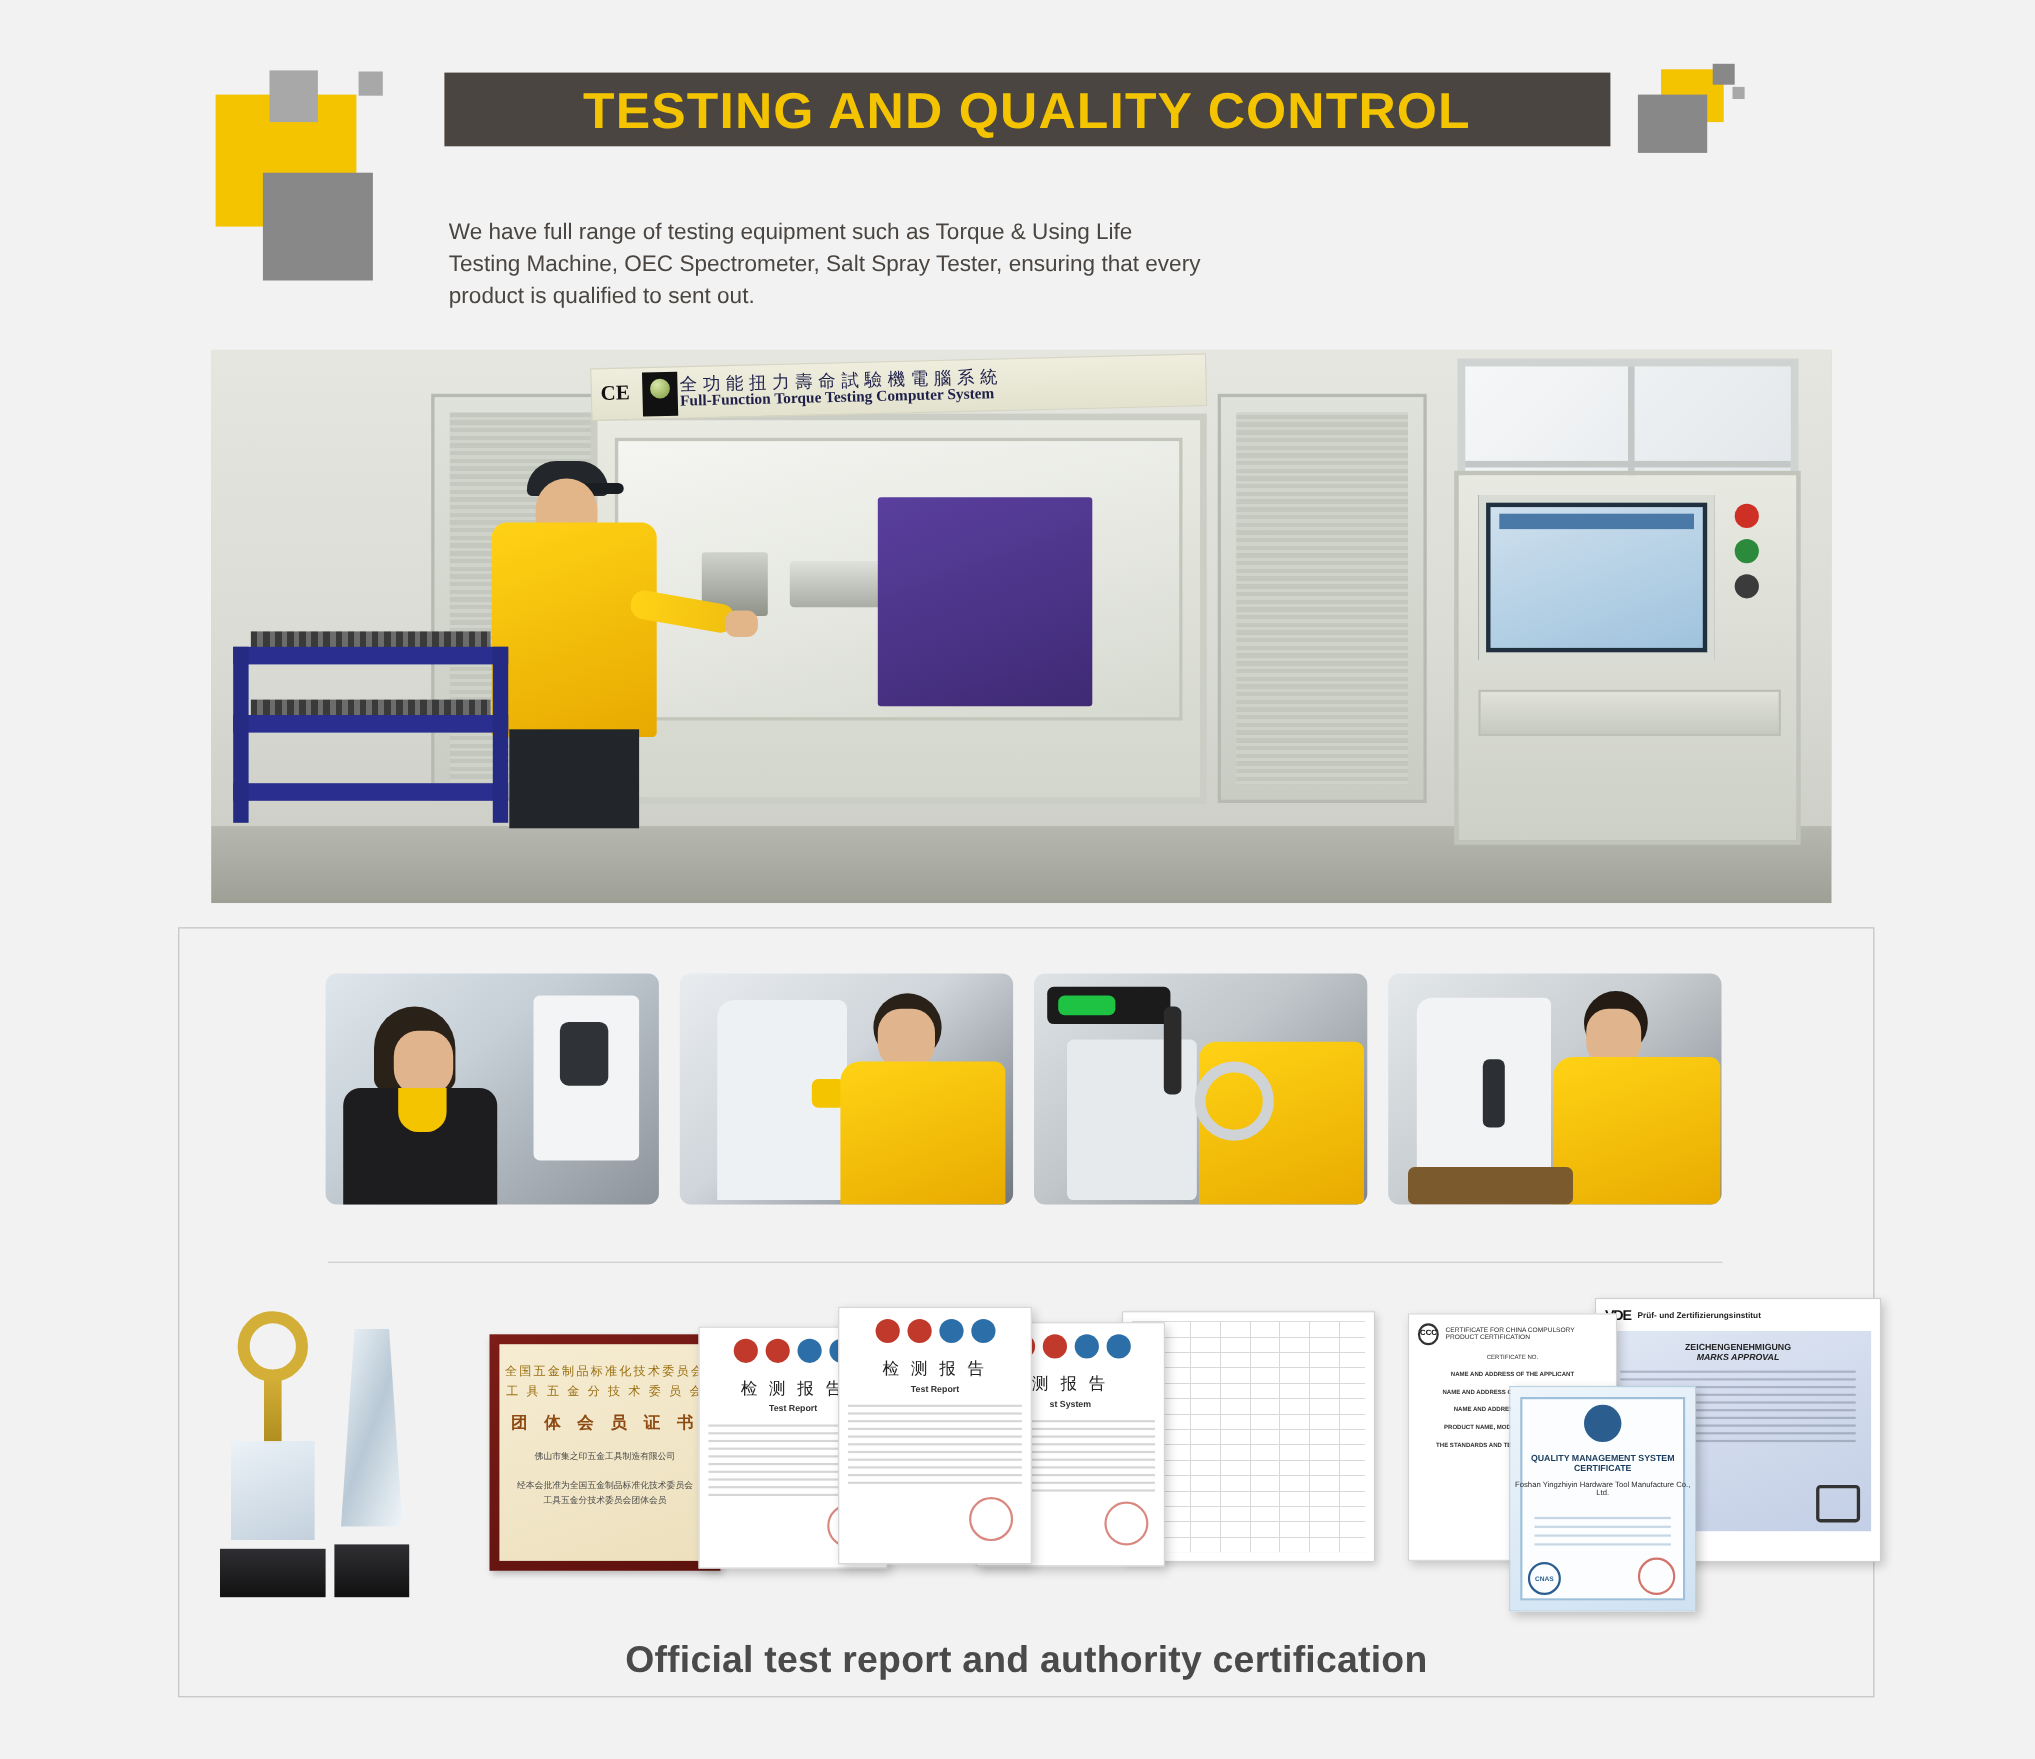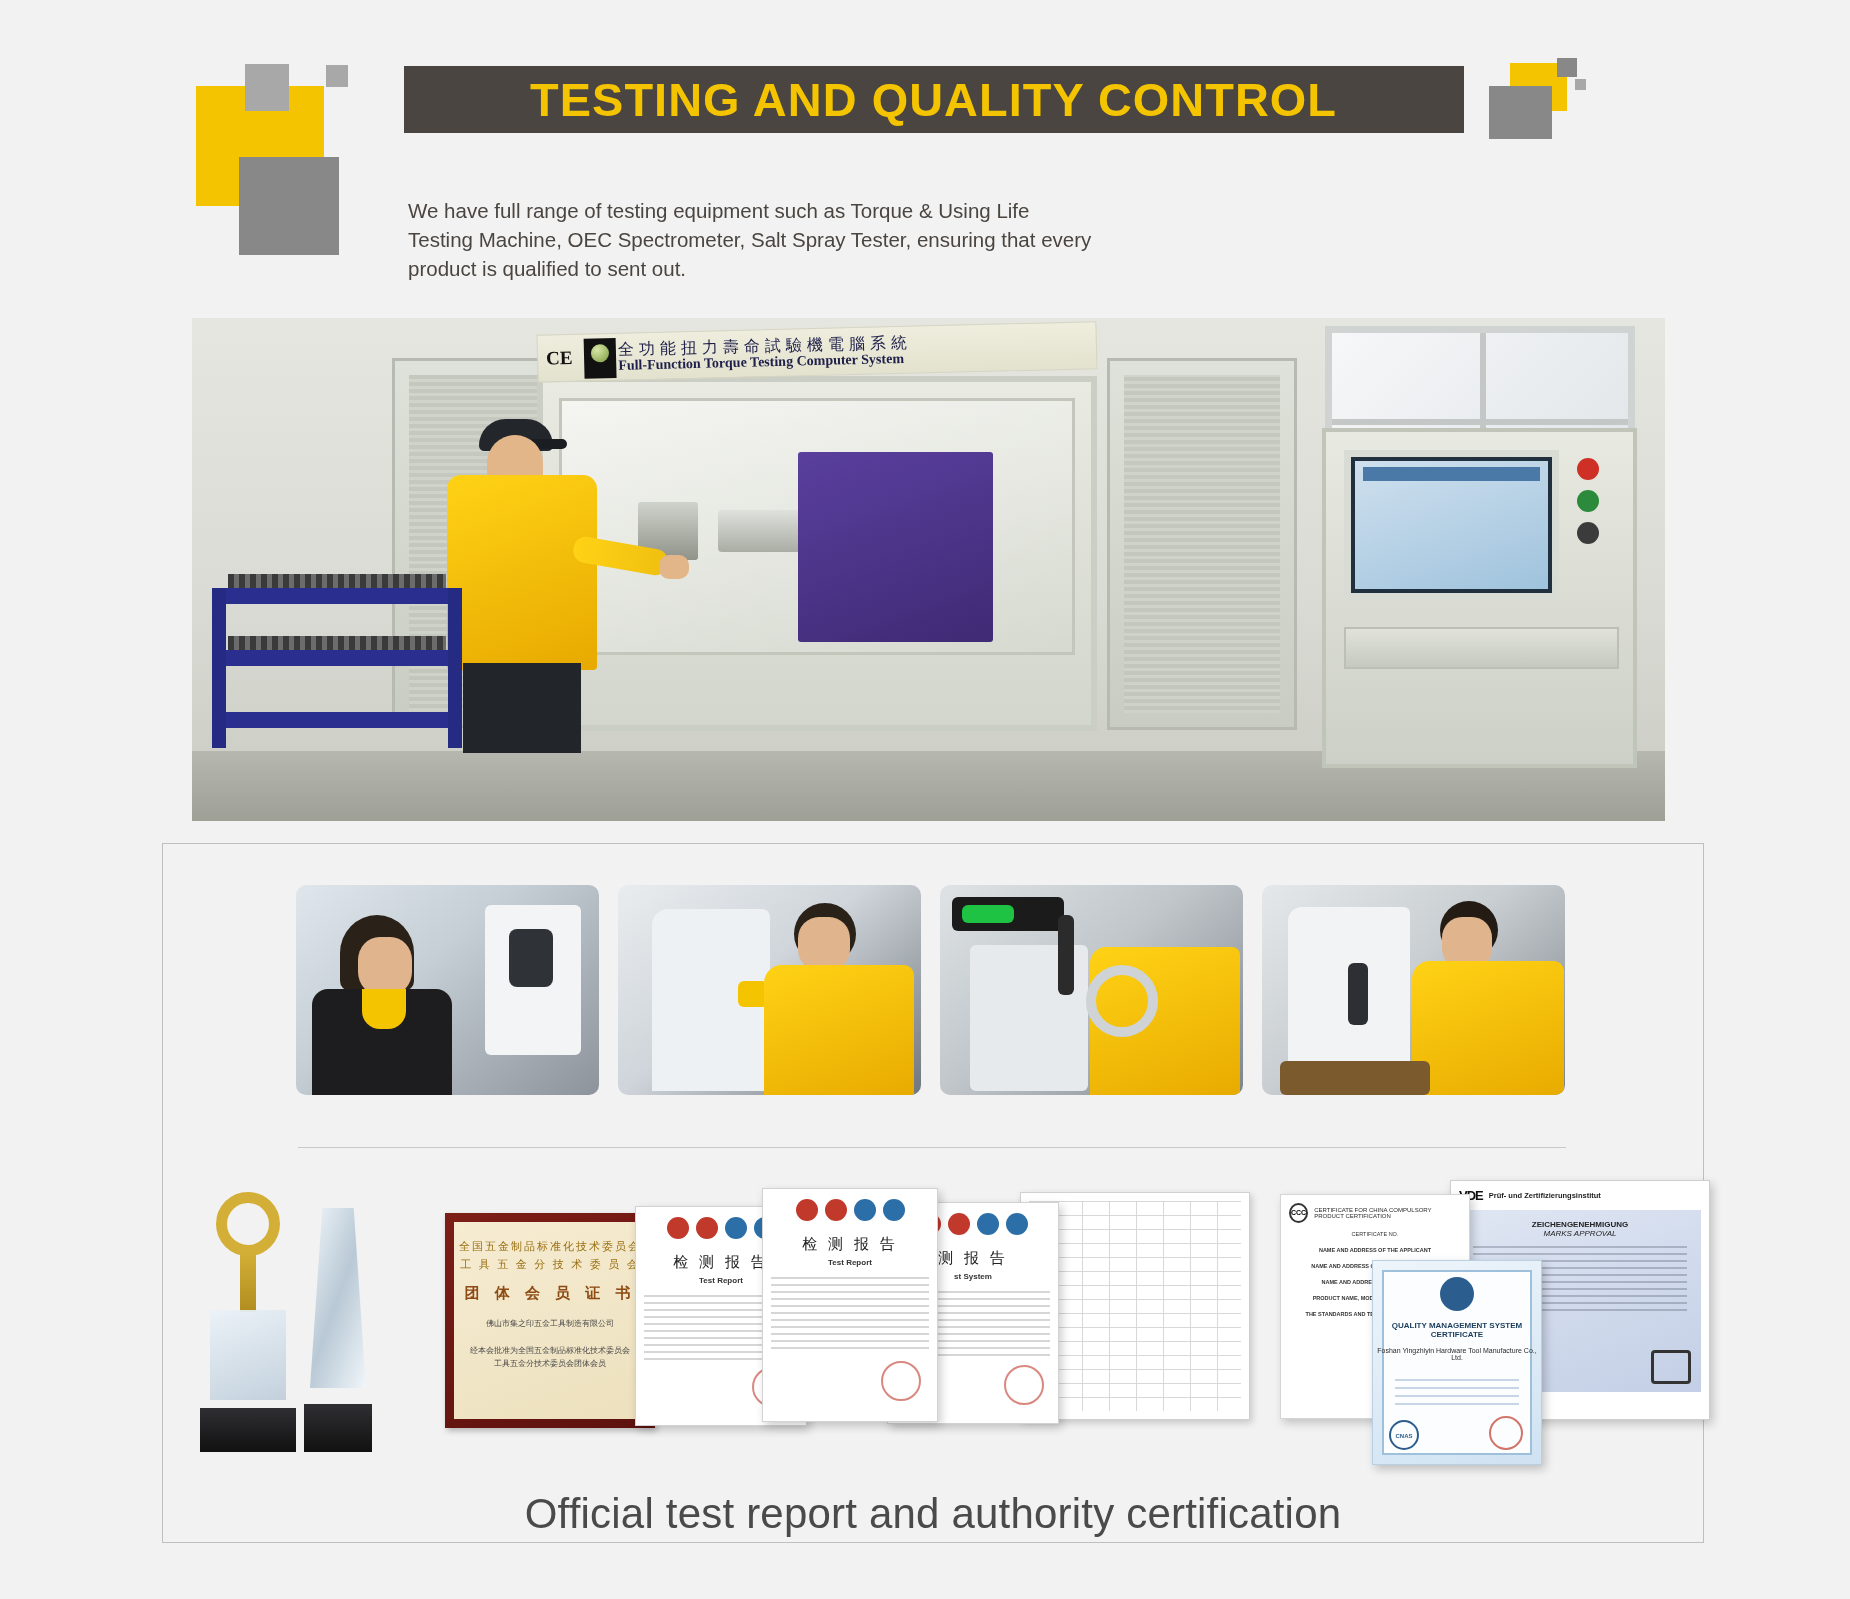--- a/index.html
+++ b/index.html
@@ -177,29 +177,29 @@
      width:34px;height:34px;border-radius:50%;background:#2b5e8e;}
   .qms .t{position:absolute;left:0;right:0;top:60px;text-align:center;font-size:8px;font-weight:bold;color:#1a3c5c;}
   .qms .t2{position:absolute;left:0;right:0;top:86px;text-align:center;font-size:7px;color:#2a2a2a;}
 
   .vde{position:absolute;background:#fff;border:1px solid #cfcfcf;box-shadow:3px 4px 9px rgba(0,0,0,.2);}
   .vde .top{display:flex;align-items:center;gap:6px;padding:7px 8px 0;}
   .vde .logo{font-size:13px;font-weight:bold;color:#111;letter-spacing:-1px;}
   .vde .sub{font-size:7.5px;font-weight:bold;color:#222;}
   .vde .panel{margin:7px 8px;background:linear-gradient(160deg,#dfe6f3,#c3cfe6);height:182px;position:relative;}
   .vde .panel .h1{text-align:center;font-size:8px;font-weight:bold;padding-top:10px;color:#222;}
-  .vde .panel .h2{text-align:center;font-size:8px;font-style:italic;font-weight:normal;color:#222;}
+  .vde .panel .h2{text-align:center;font-size:8px;font-style:italic;font-weight:bold;color:#222;}
   .vde .panel .ln{margin:8px 14px;}
   .vde .panel .ln div{height:2px;background:rgba(60,70,90,.28);margin-bottom:5px;}
   .vde .vmark{position:absolute;right:10px;bottom:8px;width:40px;height:34px;
      border:3px solid #333;border-radius:4px;}
 
   
   .caption-wrap{position:absolute;left:162px;top:1490px;width:1542px;display:flex;align-items:center;justify-content:center;}
-  .caption{font-size:42px;font-weight:normal;color:#4a4a4a;letter-spacing:.2px;}
+  .caption{font-size:34px;font-weight:bold;color:#4a4a4a;letter-spacing:.2px;}
 </style>
 </head>
 <body>
 
 <div class="page">
 
   <div class="deco-left">
     <div class="sq yellow" style="left:196px;top:86px;width:128px;height:120px;"></div>
     <div class="sq lgray" style="left:245px;top:64px;width:44px;height:47px;"></div>
     <div class="sq lgray" style="left:326px;top:65px;width:22px;height:22px;"></div>

